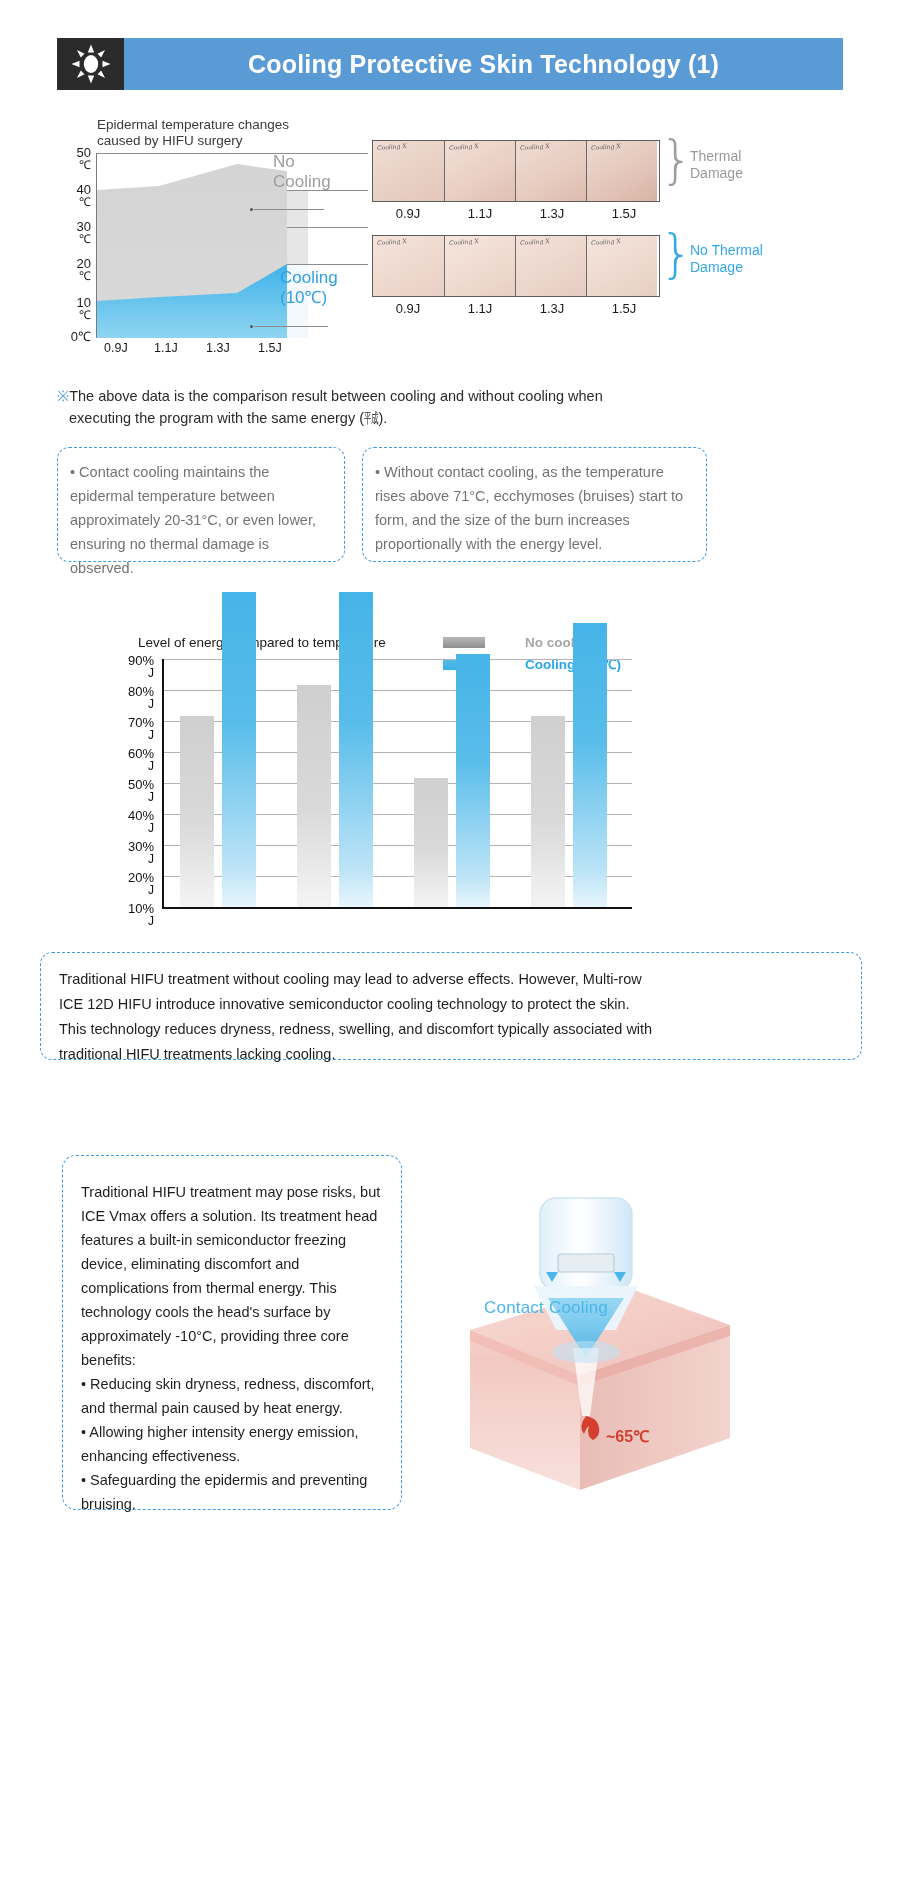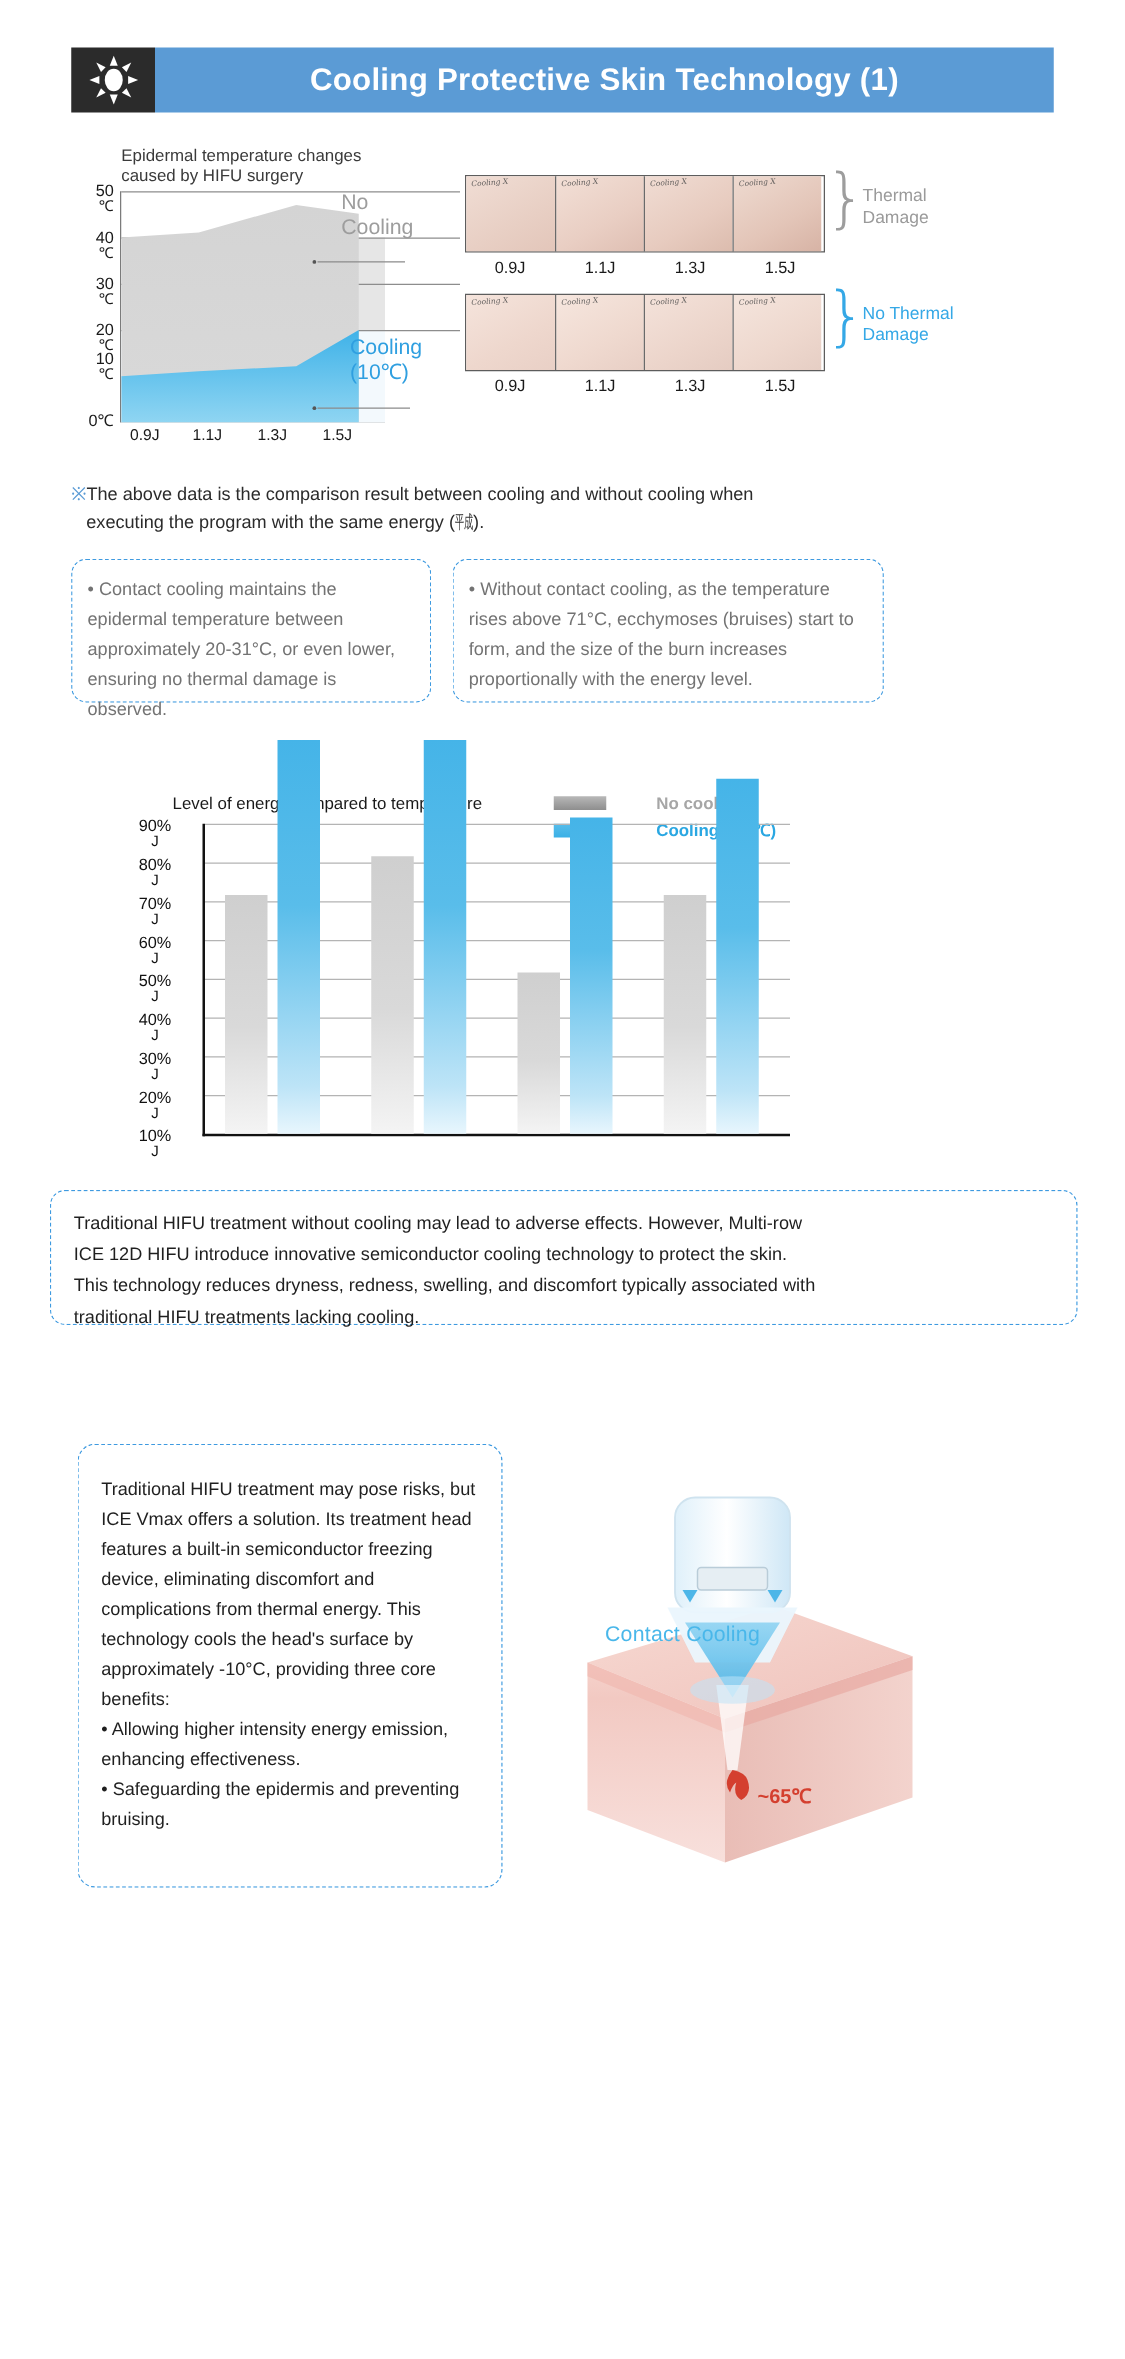--- a/index.html
+++ b/index.html
@@ -100,21 +100,21 @@
   .sec2 { position:absolute; left:0; top:625px; width:900px; height:310px; }
   .bc-title { position:absolute; left:138px; top:10px; font-size:13.5px; color:#1a1a1a; }
   .bc-legend { position:absolute; left:443px; top:10px; width:230px; }
   .bc-leg-row { display:flex; align-items:center; margin-bottom:5px; }
   .bc-swatch { width:42px; height:11px; margin-right:8px; }
   .bc-leg-txt { font-size:13.5px; font-weight:bold;margin-left:32px; }
 
   .barchart { position:absolute; left:112px; top:34px; width:530px; height:262px; }
   .bc-ylabels { position:absolute; left:0; top:0; width:46px; height:250px; }
   .bc-yl {
-    position:absolute; right:21px; text-align:center; font-size:13px; color:#111;
+    position:absolute; right:4px; text-align:right; font-size:13px; color:#111;
     line-height:13px; white-space:nowrap;
   }
   .bc-yl .j { display:block; font-size:12px; }
   .bc-plot {
     position:absolute; left:50px; top:0; width:470px; height:250px;
     border-left:2px solid #111; border-bottom:2px solid #111;
   }
   .bc-grid { position:absolute; left:0; right:0; height:1px; background:#b4b4b4; }
   .bc-groups { position:absolute; left:0; top:0; width:100%; height:100%; display:flex; }
   .bc-group { flex:1 1 0; position:relative; }
@@ -179,21 +179,21 @@
     <span>Epidermal temperature changes</span><br>
     <span>caused by HIFU surgery</span>
   </div>
 
   <div class="areachart">
     <div class="ac-ylabels">
       <div class="ac-yl" style="top:-6px;"><span>50</span><span class="deg">℃</span></div>
       <div class="ac-yl" style="top:31px;"><span>40</span><span class="deg">℃</span></div>
       <div class="ac-yl" style="top:68px;"><span>30</span><span class="deg">℃</span></div>
       <div class="ac-yl" style="top:105px;"><span>20</span><span class="deg">℃</span></div>
-      <div class="ac-yl" style="top:128px;"><span>10</span><span class="deg">℃</span></div>
+      <div class="ac-yl" style="top:144px;"><span>10</span><span class="deg">℃</span></div>
       <div class="ac-yl" style="top:178px;"><span>0℃</span></div>
     </div>
 
     <div class="ac-plot">
       <div class="ac-band" style="top:37px;  height:74px;  background:#e6e6e6;"></div>
       <div class="ac-band" style="top:111px; height:74px;  background:#f3f9fd;"></div>
       <div class="ac-grid" style="top:0px;"></div>
       <div class="ac-grid" style="top:37px;"></div>
       <div class="ac-grid" style="top:74px;"></div>
       <div class="ac-grid" style="top:111px;"></div>
@@ -367,20 +367,21 @@
 
 <div class="bigbox">
   <div>Traditional HIFU treatment without cooling may lead to adverse effects. However, Multi-row</div>
   <div>ICE 12D HIFU introduce innovative semiconductor cooling technology to protect the skin.</div>
   <div>This technology reduces dryness, redness, swelling, and discomfort typically associated with</div>
   <div>traditional HIFU treatments lacking cooling.</div>
 </div>
 
 <div class="botbox">
   <p>Traditional HIFU treatment may pose risks, but ICE Vmax offers a solution. Its treatment head features a built-in semiconductor freezing device, eliminating discomfort and complications from thermal energy. This technology cools the head's surface by approximately -10°C, providing three core benefits:</p>
+  <p>• Reducing skin dryness, redness, discomfort, and thermal pain caused by heat energy.</p>
   <p>• Allowing higher intensity energy emission, enhancing effectiveness.</p>
   <p>• Safeguarding the epidermis and preventing bruising.</p>
 </div>
 
 <div class="illus">
   <svg viewBox="0 0 340 330" width="340" height="330">
     <defs>
       <linearGradient id="skinTop" x1="0" y1="0" x2="1" y2="1">
         <stop offset="0%" stop-color="#f7d9d2"></stop>
           <stop offset="100%" stop-color="#efc2bb"></stop>

